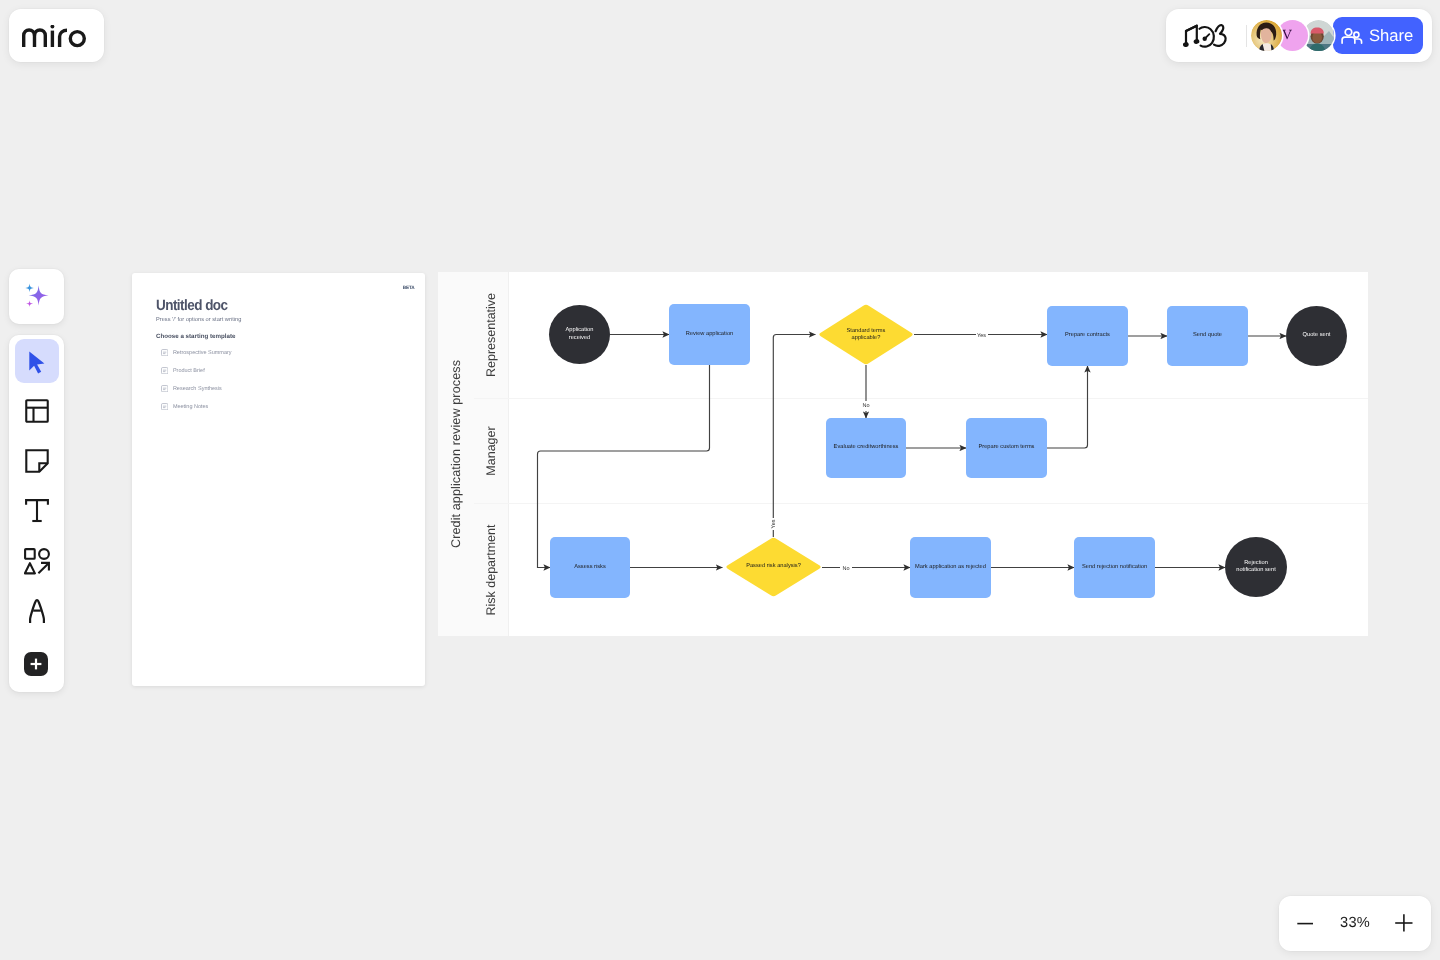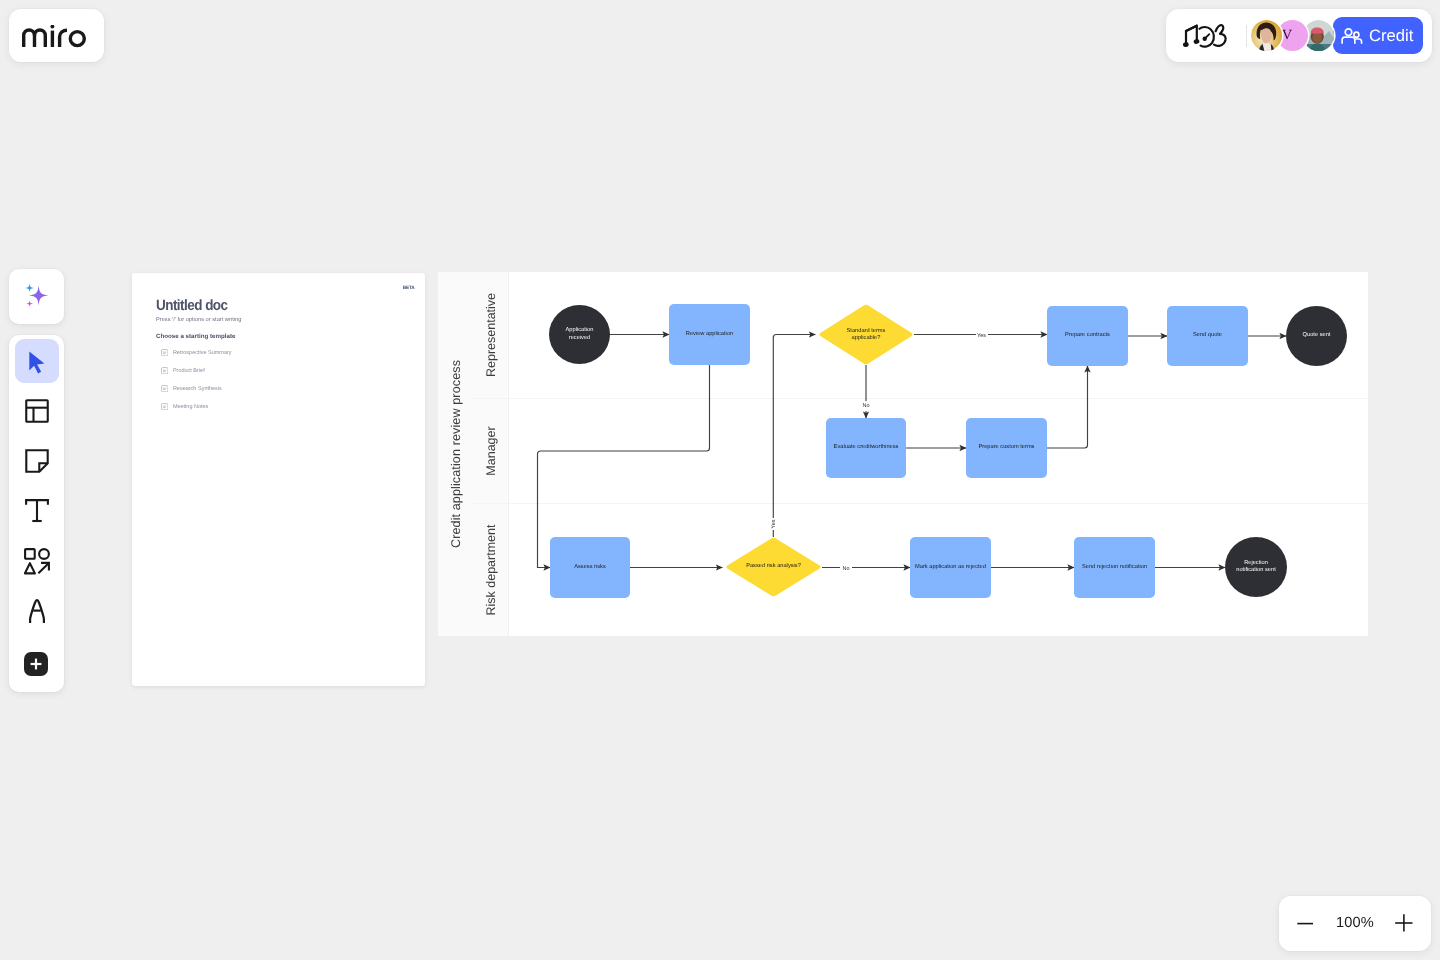--- a/index.html
+++ b/index.html
@@ -173,21 +173,21 @@
       </svg>
     </div>
   </div>
   <div id="share-btn">
     <svg width="22" height="19.8" viewBox="0 0 20 18">
       <circle cx="6.8" cy="5.6" r="3.0" fill="none" stroke="#fff" stroke-width="1.5"></circle>
       <path d="M1.0 15.6 V12.6 C1.0 11.2 2.1 10.1 3.5 10.1 H10.1 C11.5 10.1 12.6 11.2 12.6 12.6 V15.6" fill="none" stroke="#fff" stroke-width="1.5" stroke-linecap="round" stroke-linejoin="round"></path>
       <circle cx="14.0" cy="7.9" r="2.3" fill="none" stroke="#fff" stroke-width="1.5"></circle>
       <path d="M13.3 11.8 H16.2 C17.6 11.8 18.7 12.9 18.7 14.3 V15.6" fill="none" stroke="#fff" stroke-width="1.5" stroke-linecap="round" stroke-linejoin="round"></path>
     </svg>
-    <span class="label">Credit</span>
+    <span class="label">Share</span>
   </div>
 </div>
 
 <div class="abs" id="ai-card">
   <svg width="30" height="30" viewBox="0 0 30 30">
     <defs>
       <linearGradient id="spk1" x1="0" y1="0" x2="1" y2="1">
         <stop offset="0" stop-color="#6c74e8"></stop>
           <stop offset="1" stop-color="#a855e8"></stop>
       </linearGradient>
@@ -285,21 +285,21 @@
     <span class="tlabel">Meeting Notes</span>
   </div>
 </div>
 
 <div class="abs" id="zoom-ctl">
   <div class="zbtn" style="left:13px">
     <svg width="19" height="19" viewBox="0 0 19 19">
       <line x1="1.3" y1="9.6" x2="17.0" y2="9.6" stroke="#191919" stroke-width="1.6"></line>
     </svg>
   </div>
-  <div id="zoom-val">100%</div>
+  <div id="zoom-val">33%</div>
   <div class="zbtn" style="left:112px">
     <svg width="20" height="20" viewBox="0 0 20 20">
       <line x1="1.2" y1="10" x2="18.5" y2="10" stroke="#191919" stroke-width="1.6"></line>
       <line x1="9.9" y1="1.3" x2="9.9" y2="18.6" stroke="#191919" stroke-width="1.6"></line>
     </svg>
   </div>
 </div>
 
 <div class="abs" id="board">
   <div id="board-title-col">

